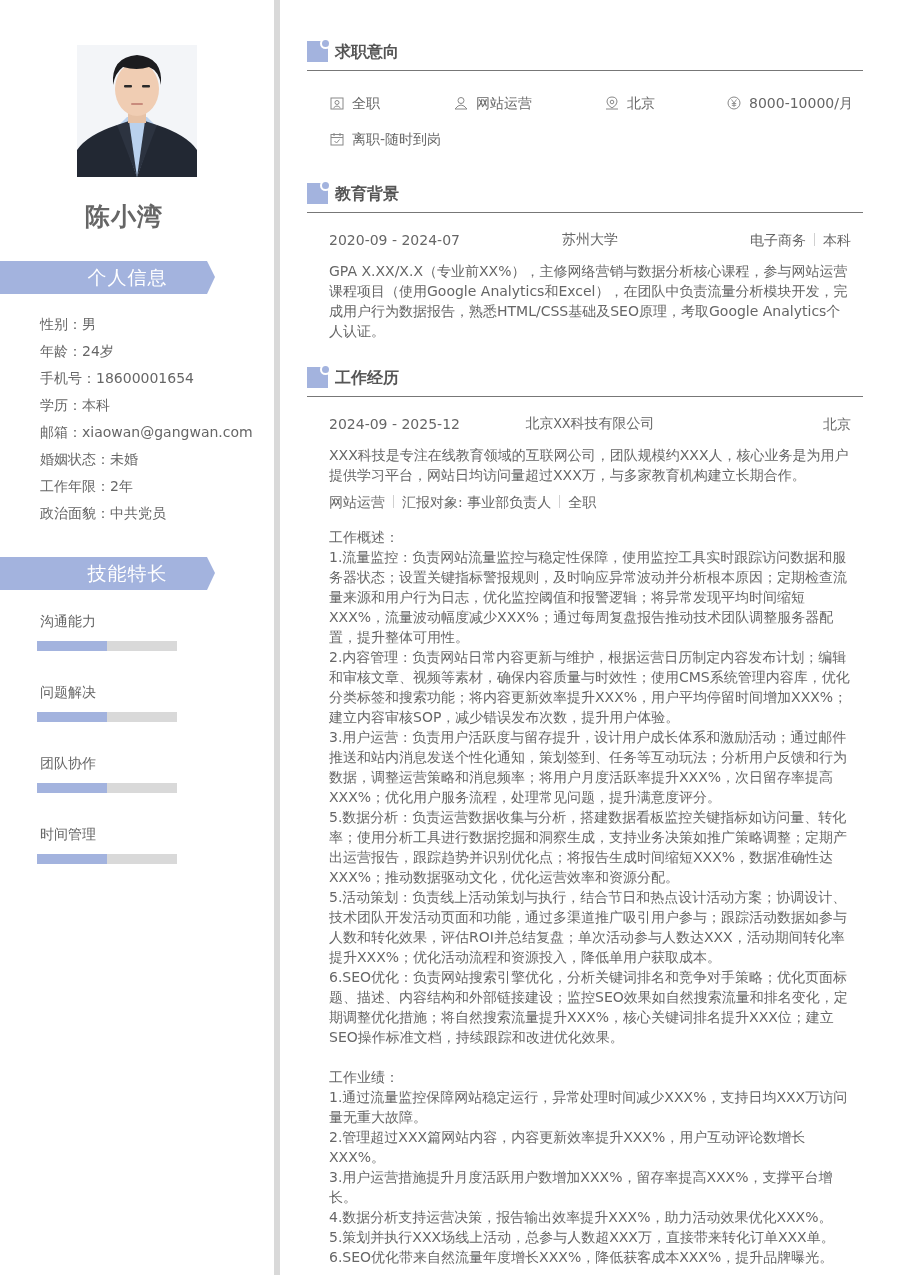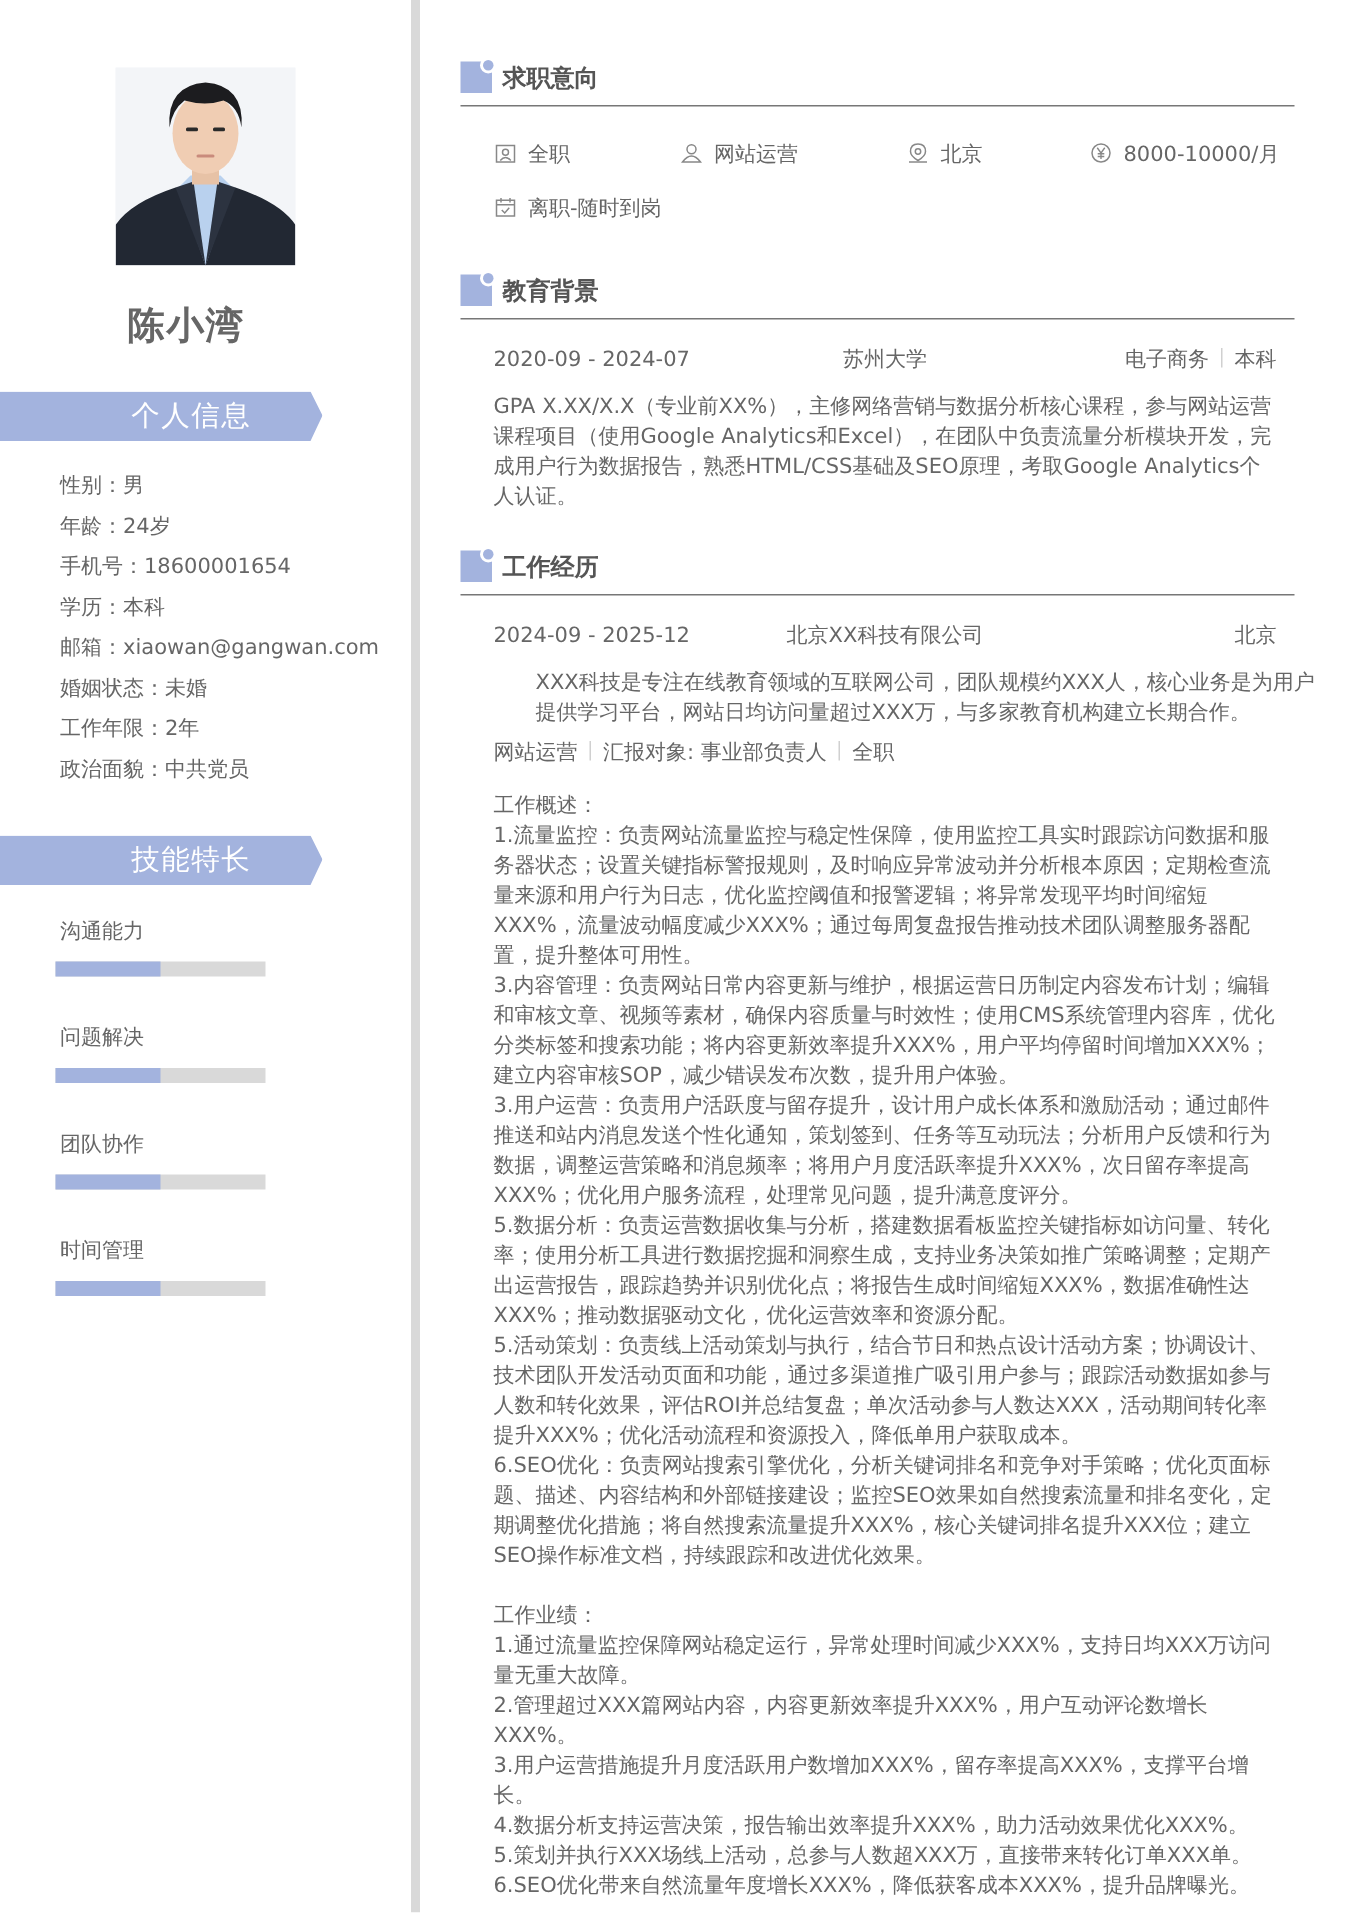--- a/index.html
+++ b/index.html
@@ -34,21 +34,21 @@
     .sec-icon::after { content: ""; position: absolute; right: -3px; top: -3px; width: 11px; height: 11px; border-radius: 50%; background: #ffffff; }
     .sec-icon::before { content: ""; position: absolute; right: -1px; top: -1px; width: 7px; height: 7px; border-radius: 50%; background: #a3b3de; z-index: 1; }
     .sec-title { position: absolute; left: 28px; top: 0; font-size: 16px; font-weight: bold; color: #555555; line-height: 22px; }
 
     .intent { position: absolute; top: 92px; left: 50px; width: 540px; font-size: 14px; color: #666666; }
     .intent-item { position: absolute; white-space: nowrap; height: 22px; line-height: 22px; }
     .intent-item .ic { display: inline-block; width: 14px; height: 14px; vertical-align: -2px; margin-right: 8px; }
 
     .row3 { position: absolute; left: 49px; width: 522px; height: 22px; line-height: 22px; font-size: 14px; color: #666666; white-space: nowrap; }
     .row3 .c1 { position: absolute; left: 0; }
-    .row3 .c2 { position: absolute; left: 0; right: 0; text-align: center; }
+    .row3 .c2 { position: absolute; left: 0; right: 0; text-align: center; font-family: Liberation Mono, monospace; }
     .row3 .c3 { position: absolute; right: 0; }
     .sep { display: inline-block; width: 1px; height: 13px; background: #d0d0d0; margin: 0 8px; vertical-align: -1px; }
 
     .para { position: absolute; left: 49px; width: 524px; font-size: 14px; line-height: 20px; color: #666666; }
     .para p { margin: 0; }
     .blank { height: 20px; }
   </style>
 </head>
 <body>
 
@@ -187,32 +187,32 @@
     <div class="sec-icon"></div>
     <div class="sec-title">工作经历</div>
   </div>
 
   <div class="row3" style="top:413px;">
     <span class="c1">2024-09 - 2025-12</span>
     <span class="c2">北京XX科技有限公司</span>
     <span class="c3">北京</span>
   </div>
 
-  <div class="para" style="top:445px;margin-left:28px;">
+  <div class="para" style="top:445px;">
     <p>XXX科技是专注在线教育领域的互联网公司，团队规模约XXX人，核心业务是为用户提供学习平台，网站日均访问量超过XXX万，与多家教育机构建立长期合作。</p>
   </div>
 
   <div class="row3" style="top:491px;">
     <span class="c1"><span>网站运营</span><span class="sep"></span><span>汇报对象: 事业部负责人</span><span class="sep"></span><span>全职</span></span>
   </div>
 
   <div class="para" style="top:527px;">
     <p>工作概述：</p>
     <p>1.流量监控：负责网站流量监控与稳定性保障，使用监控工具实时跟踪访问数据和服务器状态；设置关键指标警报规则，及时响应异常波动并分析根本原因；定期检查流量来源和用户行为日志，优化监控阈值和报警逻辑；将异常发现平均时间缩短XXX%，流量波动幅度减少XXX%；通过每周复盘报告推动技术团队调整服务器配置，提升整体可用性。</p>
-    <p>3.内容管理：负责网站日常内容更新与维护，根据运营日历制定内容发布计划；编辑和审核文章、视频等素材，确保内容质量与时效性；使用CMS系统管理内容库，优化分类标签和搜索功能；将内容更新效率提升XXX%，用户平均停留时间增加XXX%；建立内容审核SOP，减少错误发布次数，提升用户体验。</p>
+    <p>2.内容管理：负责网站日常内容更新与维护，根据运营日历制定内容发布计划；编辑和审核文章、视频等素材，确保内容质量与时效性；使用CMS系统管理内容库，优化分类标签和搜索功能；将内容更新效率提升XXX%，用户平均停留时间增加XXX%；建立内容审核SOP，减少错误发布次数，提升用户体验。</p>
     <p>3.用户运营：负责用户活跃度与留存提升，设计用户成长体系和激励活动；通过邮件推送和站内消息发送个性化通知，策划签到、任务等互动玩法；分析用户反馈和行为数据，调整运营策略和消息频率；将用户月度活跃率提升XXX%，次日留存率提高XXX%；优化用户服务流程，处理常见问题，提升满意度评分。</p>
     <p>5.数据分析：负责运营数据收集与分析，搭建数据看板监控关键指标如访问量、转化率；使用分析工具进行数据挖掘和洞察生成，支持业务决策如推广策略调整；定期产出运营报告，跟踪趋势并识别优化点；将报告生成时间缩短XXX%，数据准确性达XXX%；推动数据驱动文化，优化运营效率和资源分配。</p>
     <p>5.活动策划：负责线上活动策划与执行，结合节日和热点设计活动方案；协调设计、技术团队开发活动页面和功能，通过多渠道推广吸引用户参与；跟踪活动数据如参与人数和转化效果，评估ROI并总结复盘；单次活动参与人数达XXX，活动期间转化率提升XXX%；优化活动流程和资源投入，降低单用户获取成本。</p>
     <p>6.SEO优化：负责网站搜索引擎优化，分析关键词排名和竞争对手策略；优化页面标题、描述、内容结构和外部链接建设；监控SEO效果如自然搜索流量和排名变化，定期调整优化措施；将自然搜索流量提升XXX%，核心关键词排名提升XXX位；建立SEO操作标准文档，持续跟踪和改进优化效果。</p>
     <div class="blank"></div>
     <p>工作业绩：</p>
     <p>1.通过流量监控保障网站稳定运行，异常处理时间减少XXX%，支持日均XXX万访问量无重大故障。</p>
     <p>2.管理超过XXX篇网站内容，内容更新效率提升XXX%，用户互动评论数增长XXX%。</p>
     <p>3.用户运营措施提升月度活跃用户数增加XXX%，留存率提高XXX%，支撑平台增长。</p>
     <p>4.数据分析支持运营决策，报告输出效率提升XXX%，助力活动效果优化XXX%。</p>

